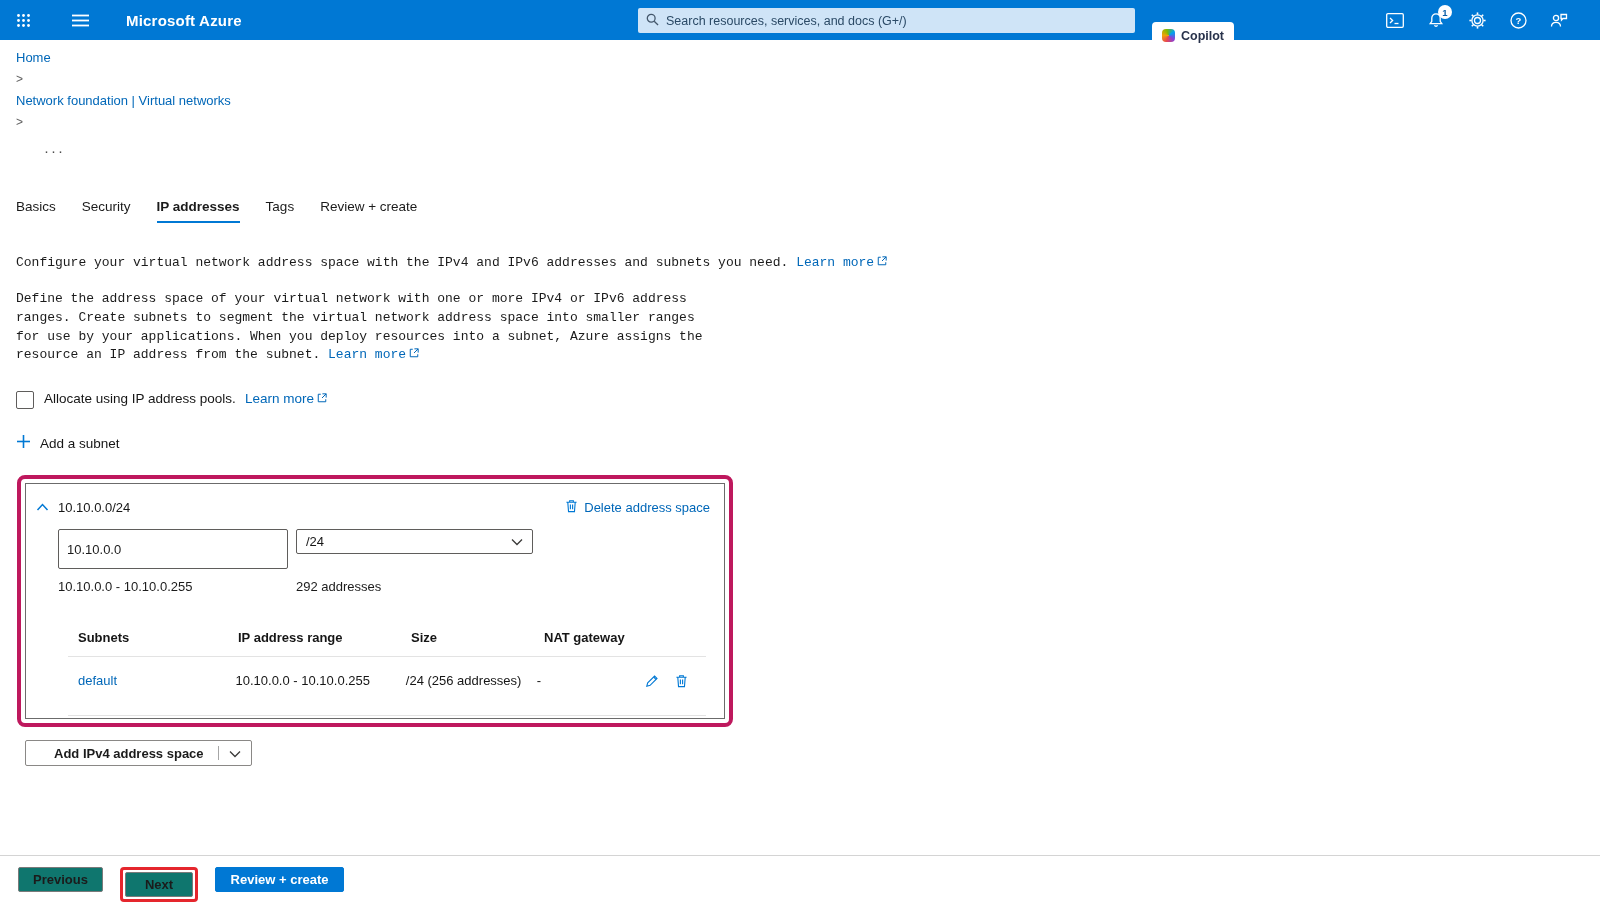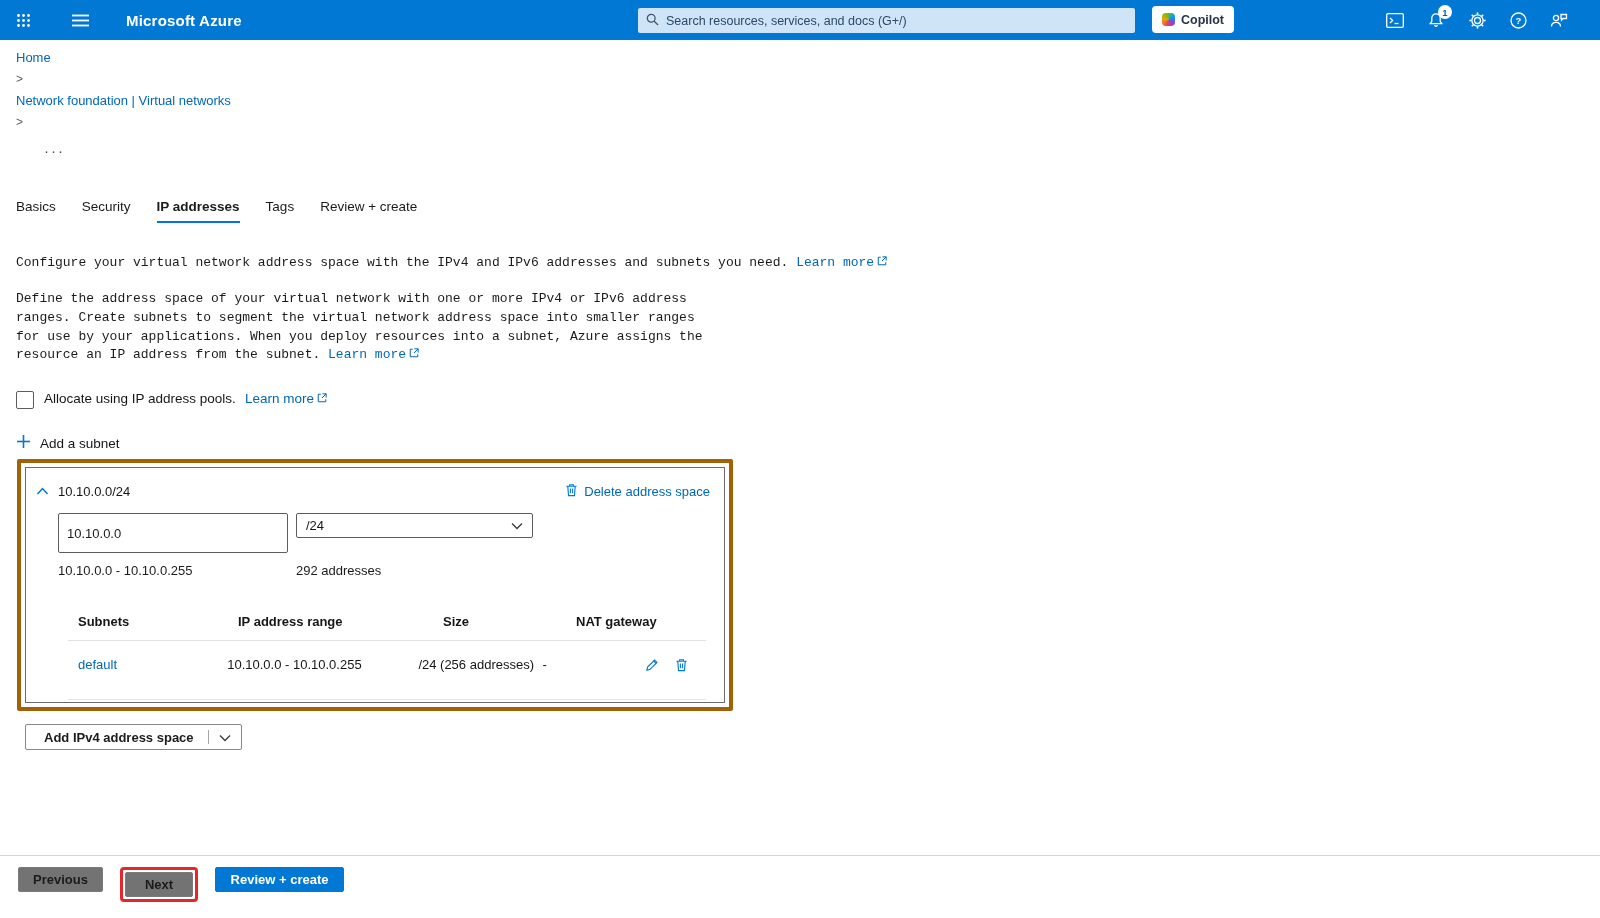--- a/index.html
+++ b/index.html
@@ -9,21 +9,21 @@
   
   .topbar { position: relative; height: 40px; background: #0078d4; display: flex; align-items: center; }
   .topbar .waffle { width: 46px; height: 40px; display:flex; align-items:center; justify-content:center; cursor: pointer; }
   .topbar .burger { width: 40px; height: 40px; margin-left: 14px; display:flex; align-items:center; justify-content:center; cursor: pointer; }
   .topbar .brand { color: #fff; font-weight: 700; font-size: 15px; margin-left: 26px; letter-spacing: .2px; }
   .searchbox { position: absolute; left: 638px; top: 8px; width: 497px; height: 25px;
     background: #cfe4f7; border-radius: 2px; display: flex; align-items: center; padding: 0 8px; }
   .searchbox input { border: none; outline: none; background: transparent; width: 100%;
     font-size: 12.5px; color: #1f3a54; font-family: inherit; margin-left: 7px; }
   .searchbox input::placeholder { color: #2b4a66; opacity: 1; }
-  .copilot-btn { position: absolute; left: 1152px; top: 6px; height: 27px; width: 82px;
+  .copilot-btn { position: absolute; left: 1152px; top: 22px; height: 27px; width: 82px;
     background: #fff; border: none; border-radius: 4px; display: flex; align-items: center;
     justify-content: center; gap: 6px; cursor: pointer; font-family: inherit; }
   .copilot-btn .logo { width: 13px; height: 13px; border-radius: 4px;
     background: conic-gradient(from 200deg, #e8484f, #f0a30a, #7fba00, #00a4ef, #8a41d8, #e8484f); }
   .copilot-btn span { font-size: 12.5px; font-weight: 700; color: #28324b; }
   .topbar-icons { position: absolute; right: 32px; top: 0; height: 40px; display: flex; align-items: center; gap: 23px; }
   .tb-icon { position: relative; width: 18px; height: 18px; display: flex; align-items: center; justify-content: center; cursor: pointer; }
   .tb-icon svg { stroke: #fff; fill: none; stroke-width: 1.3; }
   .badge { position: absolute; top: -6px; right: -7px; min-width: 14px; height: 14px; border-radius: 7px;
     background: #fff; color: #0a5fa8; font-size: 9.5px; font-weight: 700;
@@ -49,58 +49,58 @@
   .ext-icon { display: inline-block; margin-left: 3px; }
 
   .checkbox-row { margin-top: 26px; display: flex; align-items: flex-start; font-size: 13.5px; }
   .checkbox { width: 18px; height: 18px; border: 1px solid #5f5d5b; border-radius: 2px; background: #fff; cursor: pointer; }
   .checkbox-row label { margin-left: 10px; cursor: pointer; }
   .checkbox-row a { margin-left: 9px; }
 
   .add-subnet { margin-top: 25px; display: flex; align-items: center; gap: 9px; font-size: 13.5px; cursor: pointer; width: fit-content; }
 
   
-  .annotation-box { margin-top: 7px; margin-left: 1px; width: 716px; border: 4px solid #a16207; border-radius: 2px; padding: 4px; }
+  .annotation-box { margin-top: 23px; margin-left: 1px; width: 716px; border: 4px solid #be185d; border-radius: 8px; padding: 4px; }
   .panel { border: 1px solid #6b6b6b; background: #fff; padding: 14px 12px 2px 10px; }
   .panel-head { display: flex; align-items: center; }
   .panel-head .cidr { margin-left: 9px; font-size: 13px; }
   .delete-link { margin-left: auto; display: flex; align-items: center; gap: 6px; color: #0067b8;
     font-size: 13px; text-decoration: none; cursor: pointer; margin-right: 2px; }
   .addr-inputs { margin-top: 13px; margin-left: 22px; display: flex; gap: 8px; }
   .addr-input { width: 230px; height: 40px; border: 1px solid #5f5d5b; border-radius: 2px;
     font-size: 13px; padding: 0 8px; font-family: inherit; color: #1b1b1b; outline: none; }
   .prefix-select { width: 237px; height: 25px; border: 1px solid #5f5d5b; border-radius: 2px;
     display: flex; align-items: center; justify-content: space-between; padding: 0 9px; font-size: 13px; cursor: pointer; background:#fff; }
   .addr-meta { margin-top: 10px; margin-left: 22px; display: flex; font-size: 13px; color: #1b1b1b; }
   .addr-meta .range { width: 238px; }
 
   .subnet-table { margin: 36px 6px 0 32px; }
   .s-row { display: flex; align-items: center; padding-left: 10px; font-size: 13px; }
   .s-head { font-weight: 700; }
   .col-name { width: 160px; }
-  .col-range { width: 205px; }
+  .col-range { width: 173px; }
   .col-size { width: 133px; }
   .col-nat { width: 110px; }
   .s-div { border-top: 1px solid #e3e3e3; margin-top: 11px; }
   .s-data { padding-top: 16px; padding-bottom: 16px; }
   .s-data .col-name a { color: #0067b8; text-decoration: none; cursor: pointer; }
   .row-actions { margin-left: auto; margin-right: 18px; display: flex; gap: 16px; }
   .row-actions .act { cursor: pointer; color: #0078d4; display: flex; align-items: center; }
 
   .add-ipv4-btn { margin: 13px 0 0 9px; height: 26px; display: inline-flex; align-items: center;
-    border: 1px solid #8a8886; border-radius: 2px; background: #fff; padding: 0 10px 0 18px;
+    border: 1px solid #8a8886; border-radius: 2px; background: #fff; padding: 0 10px 0 28px;
     font-size: 13px; font-weight: 700; color: #1b1b1b; cursor: pointer; font-family: inherit; gap: 10px; }
   .add-ipv4-btn .split { width: 1px; height: 14px; background: #a6a6a6; margin-left: 4px; }
 
   
   .footer { position: absolute; left: 0; right: 0; top: 855px; border-top: 1px solid #d4d4d4;
     padding: 11px 0 0 18px; display: flex; align-items: flex-start; }
   .btn { height: 25px; border-radius: 2px; font-size: 13px; font-weight: 700; font-family: inherit;
     cursor: pointer; display: inline-flex; align-items: center; justify-content: center; }
-  .btn-secondary { background: #737373; border: 1px solid #7a7a7a; color: #1b1b1b; }
+  .btn-secondary { background: #0f766e; border: 1px solid #7a7a7a; color: #1b1b1b; }
   .btn-previous { width: 85px; }
   .btn-next { width: 68px; }
   .next-annotation { margin-left: 17px; border: 3px solid #e5262d; border-radius: 4px; padding: 2px; display: inline-block; }
   .btn-primary { margin-left: 17px; width: 129px; background: #0078d4; border: 1px solid #0078d4; color: #fff; }
 </style>
 </head>
 <body>
 
 <header class="topbar">
   <div class="waffle">

